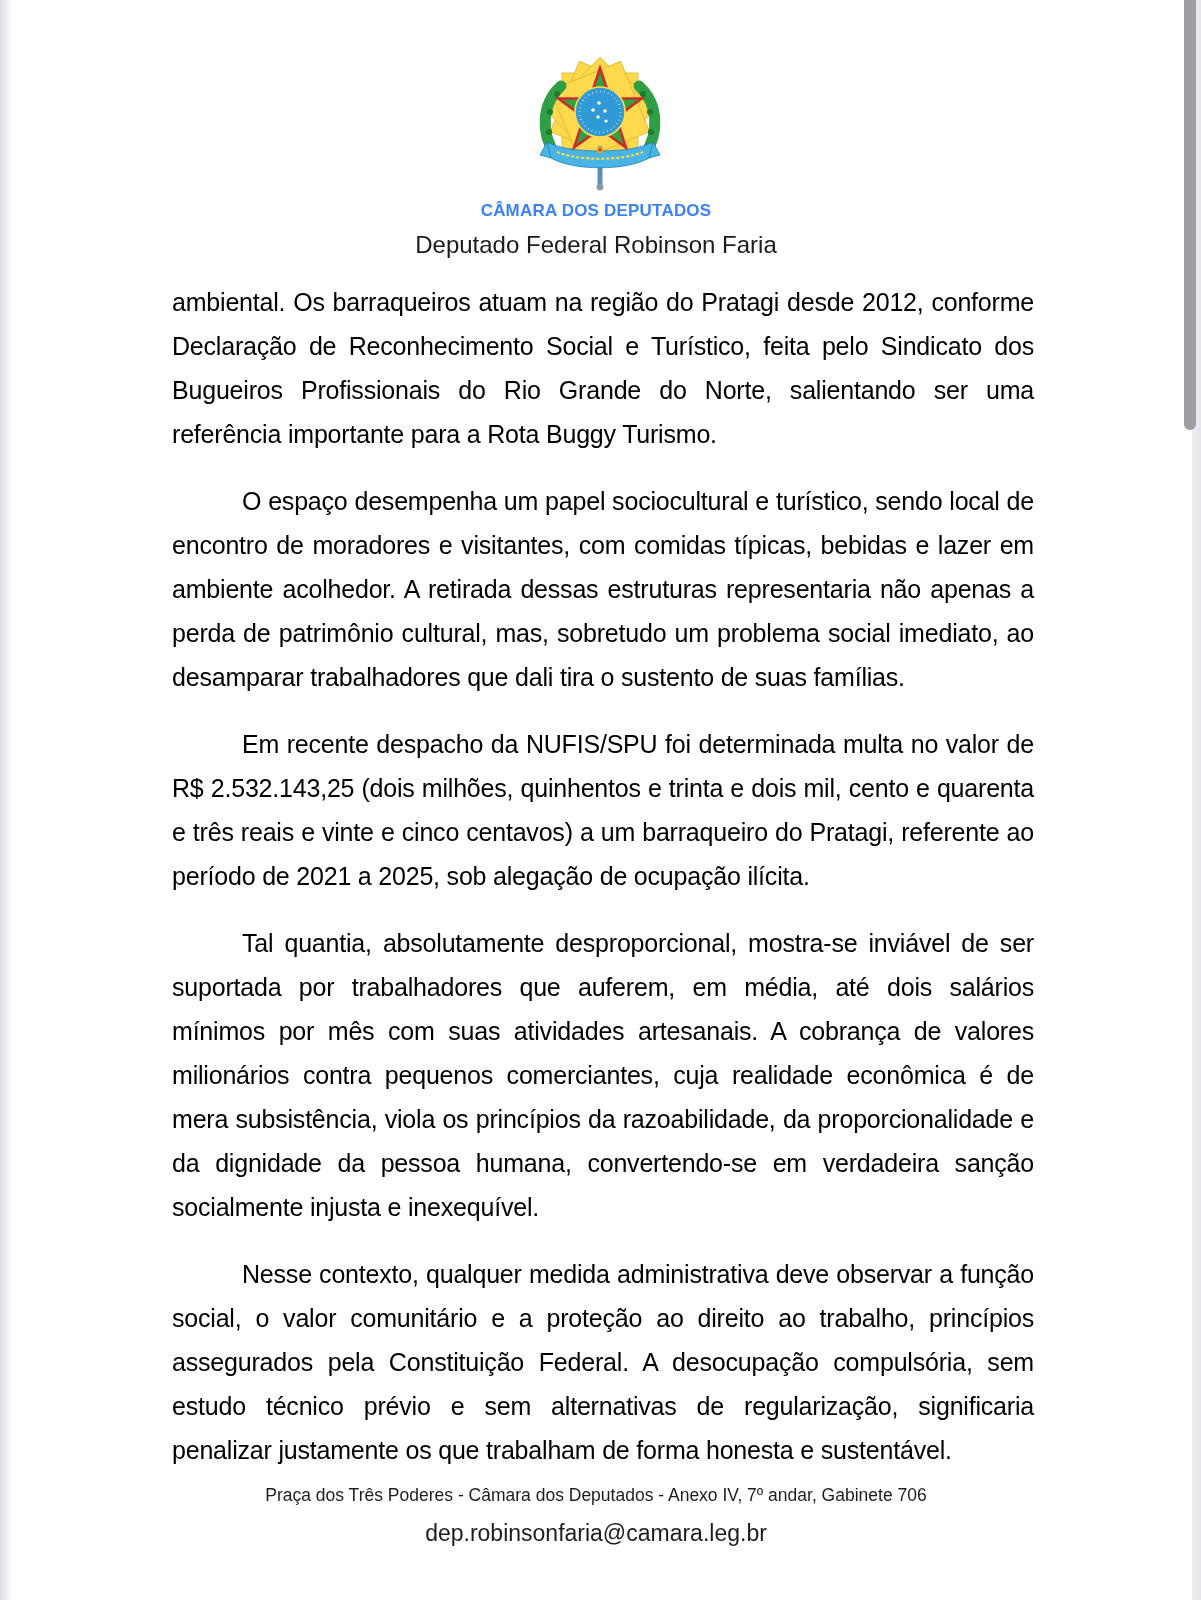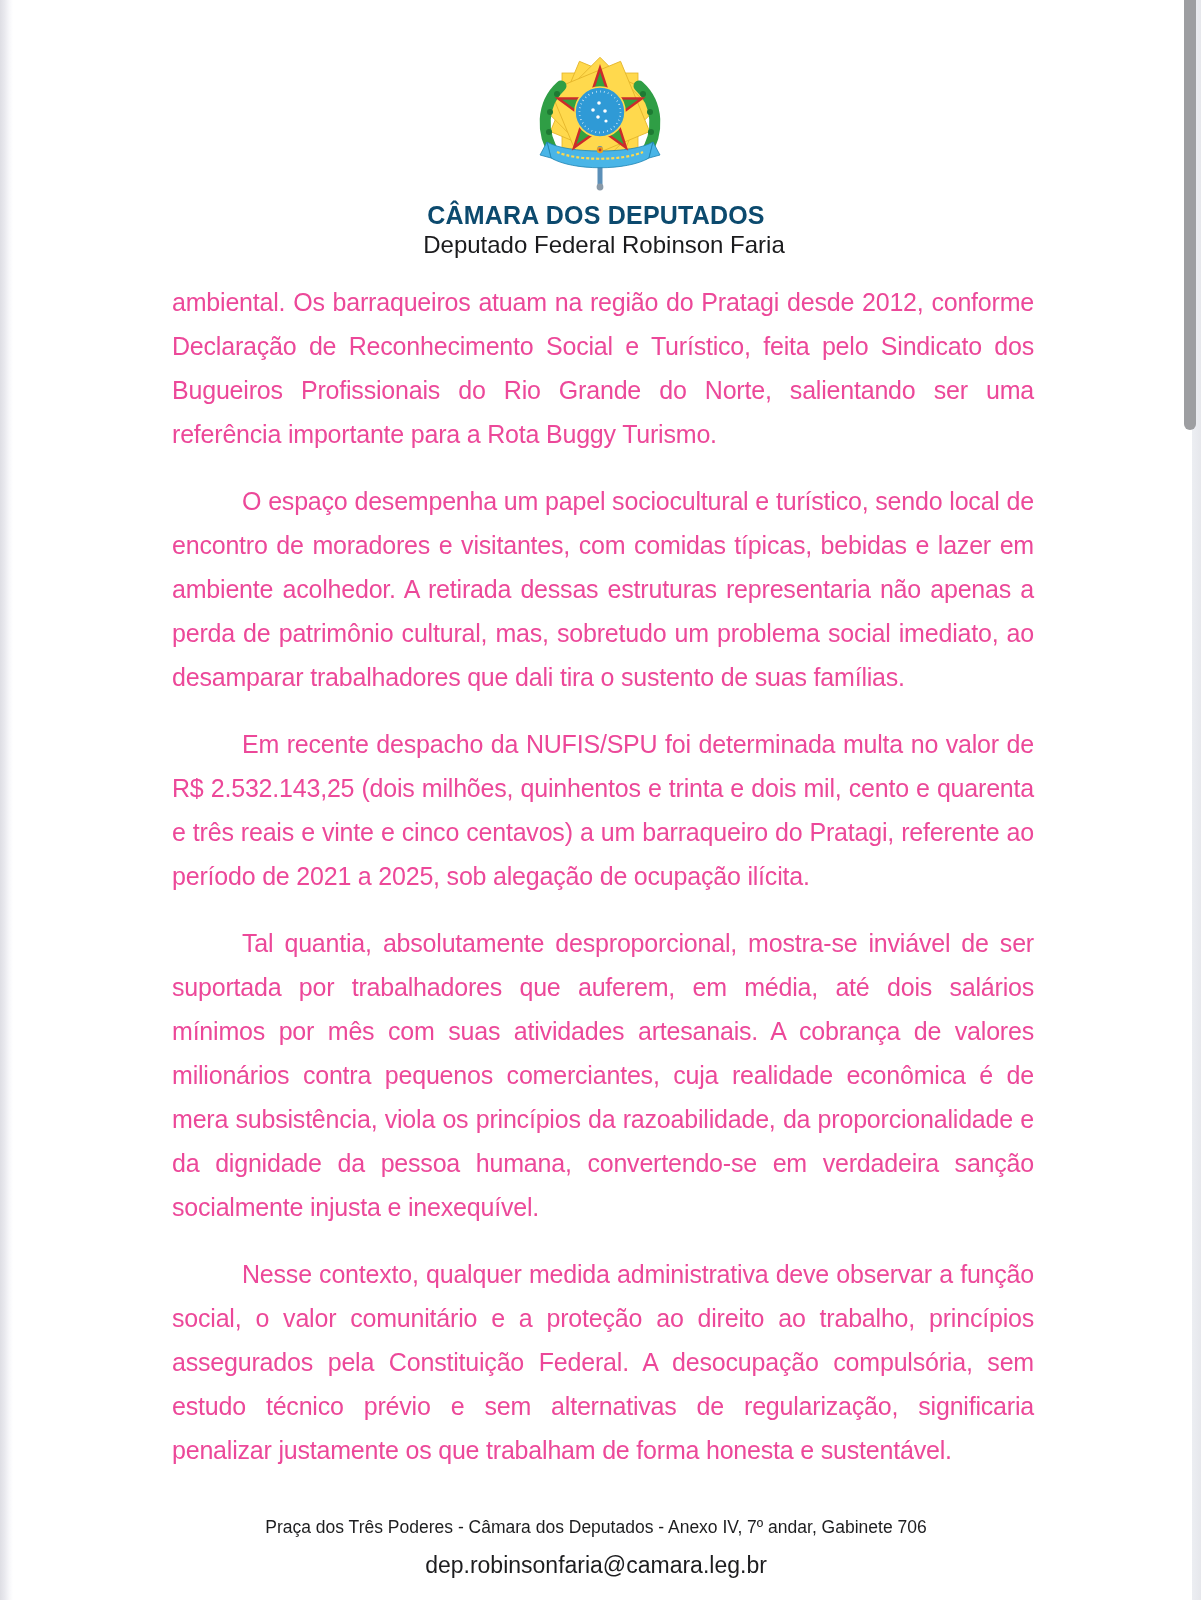--- a/index.html
+++ b/index.html
@@ -41,61 +41,60 @@
   .emblem {
     position: absolute;
     left: 537px; top: 54px;
     width: 126px; height: 140px;
   }
   .org-title {
     position: absolute;
     left: 0; top: 201px;
     width: 1192px;
     text-align: center;
-    font-size: 25px;
+    font-size: 17px;
     font-weight: bold;
     letter-spacing: 0.2px;
-    color: #0c4a6e;
+    color: #3b82f6;
   }
   .org-subtitle {
     position: absolute;
-    left: 8px; top: 231px;
+    left: 0; top: 231px;
     width: 1192px;
     text-align: center;
     font-size: 24px;
     color: #1b1b1d;
   }
 
   
   .doc-body {
     position: absolute;
     left: 172px; top: 280px;
     width: 862px;
   }
   .doc-body p {
     margin: 0 0 23px 0;
     font-size: 25px;
     letter-spacing: -0.2px;
     line-height: 44px;
     text-align: justify;
     text-indent: 70px;
-    color: #ec4899;
+    color: #000000;
   }
   .doc-body p.no-indent {
     text-indent: 0;
   }
 
   
   .doc-footer {
     position: absolute;
     left: 0; top: 1482px;
     width: 1192px;
     text-align: center;
     color: #1d1d1f;
-    margin-top: 32px;
   }
   .doc-footer .address {
     font-size: 17.5px;
     line-height: 26px;
   }
   .doc-footer .email {
     margin-top: 12px;
     font-size: 23px;
     line-height: 26px;
   }

